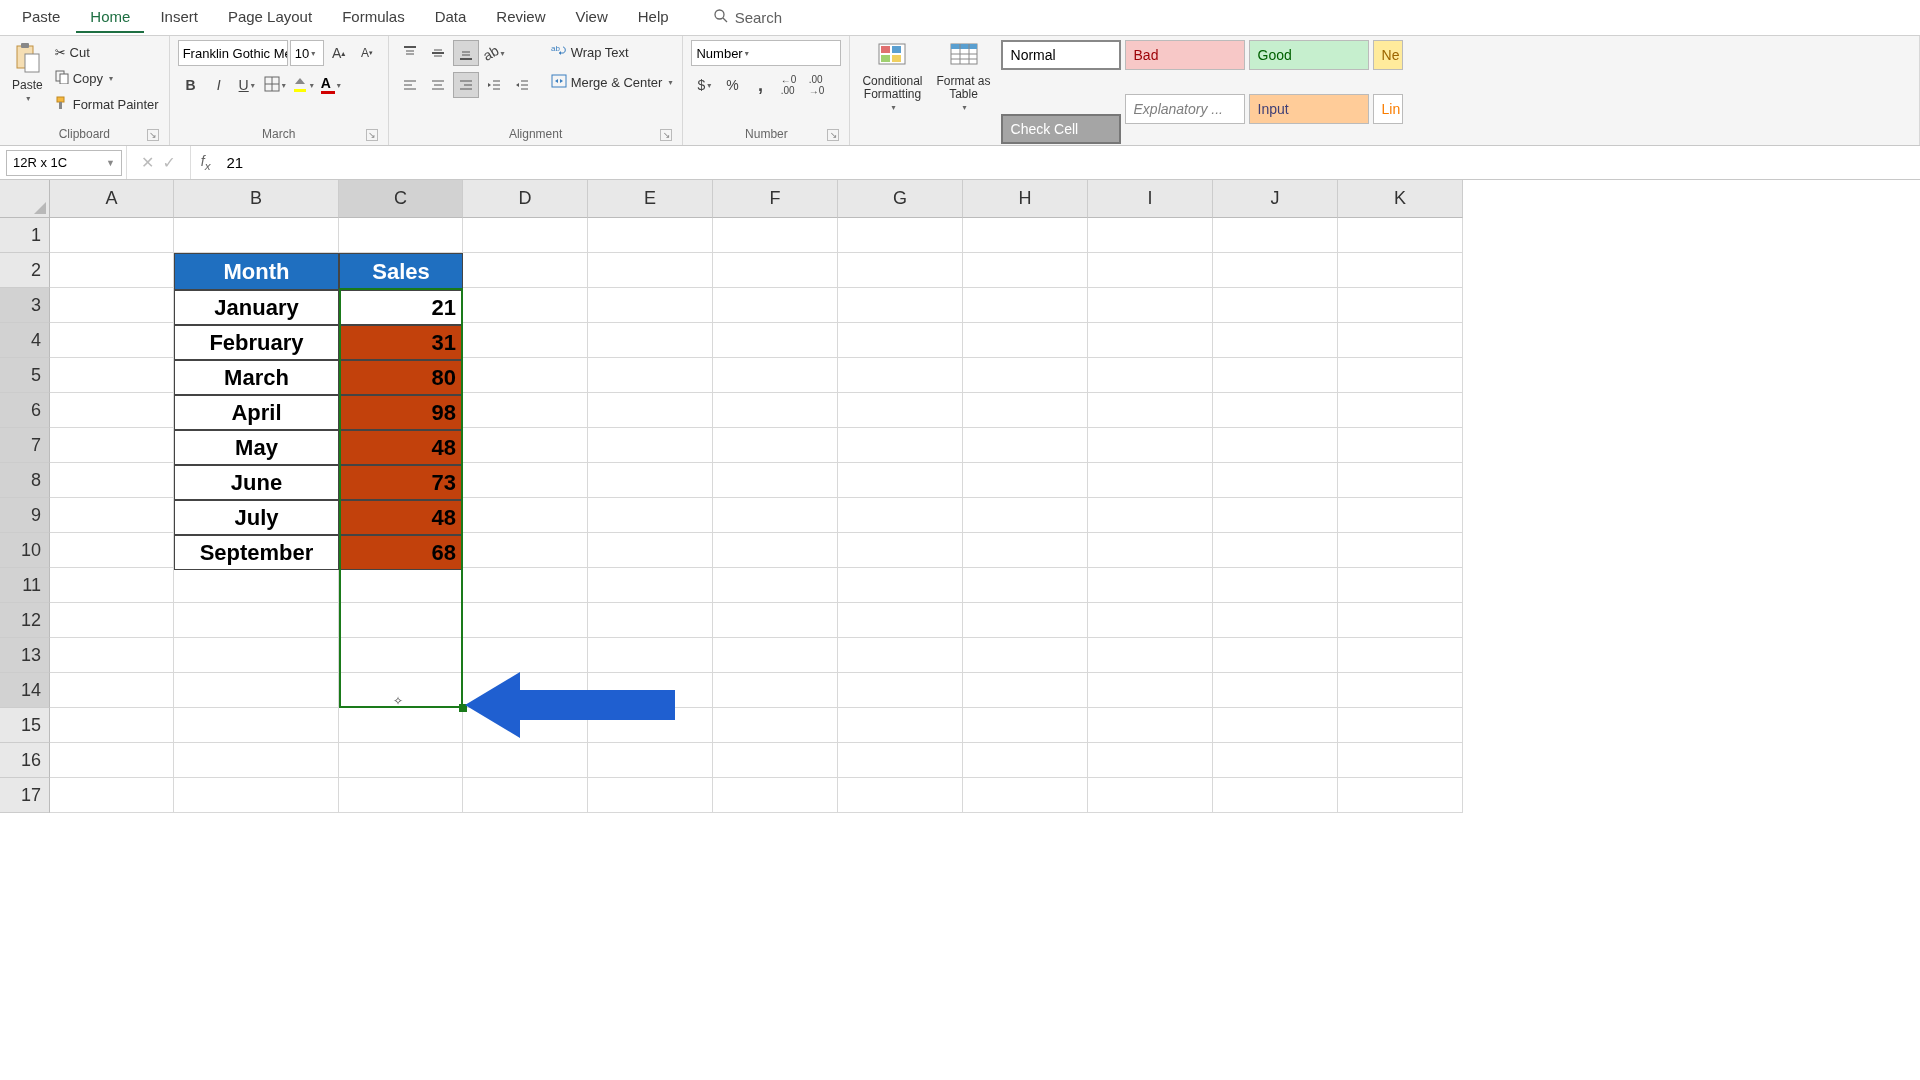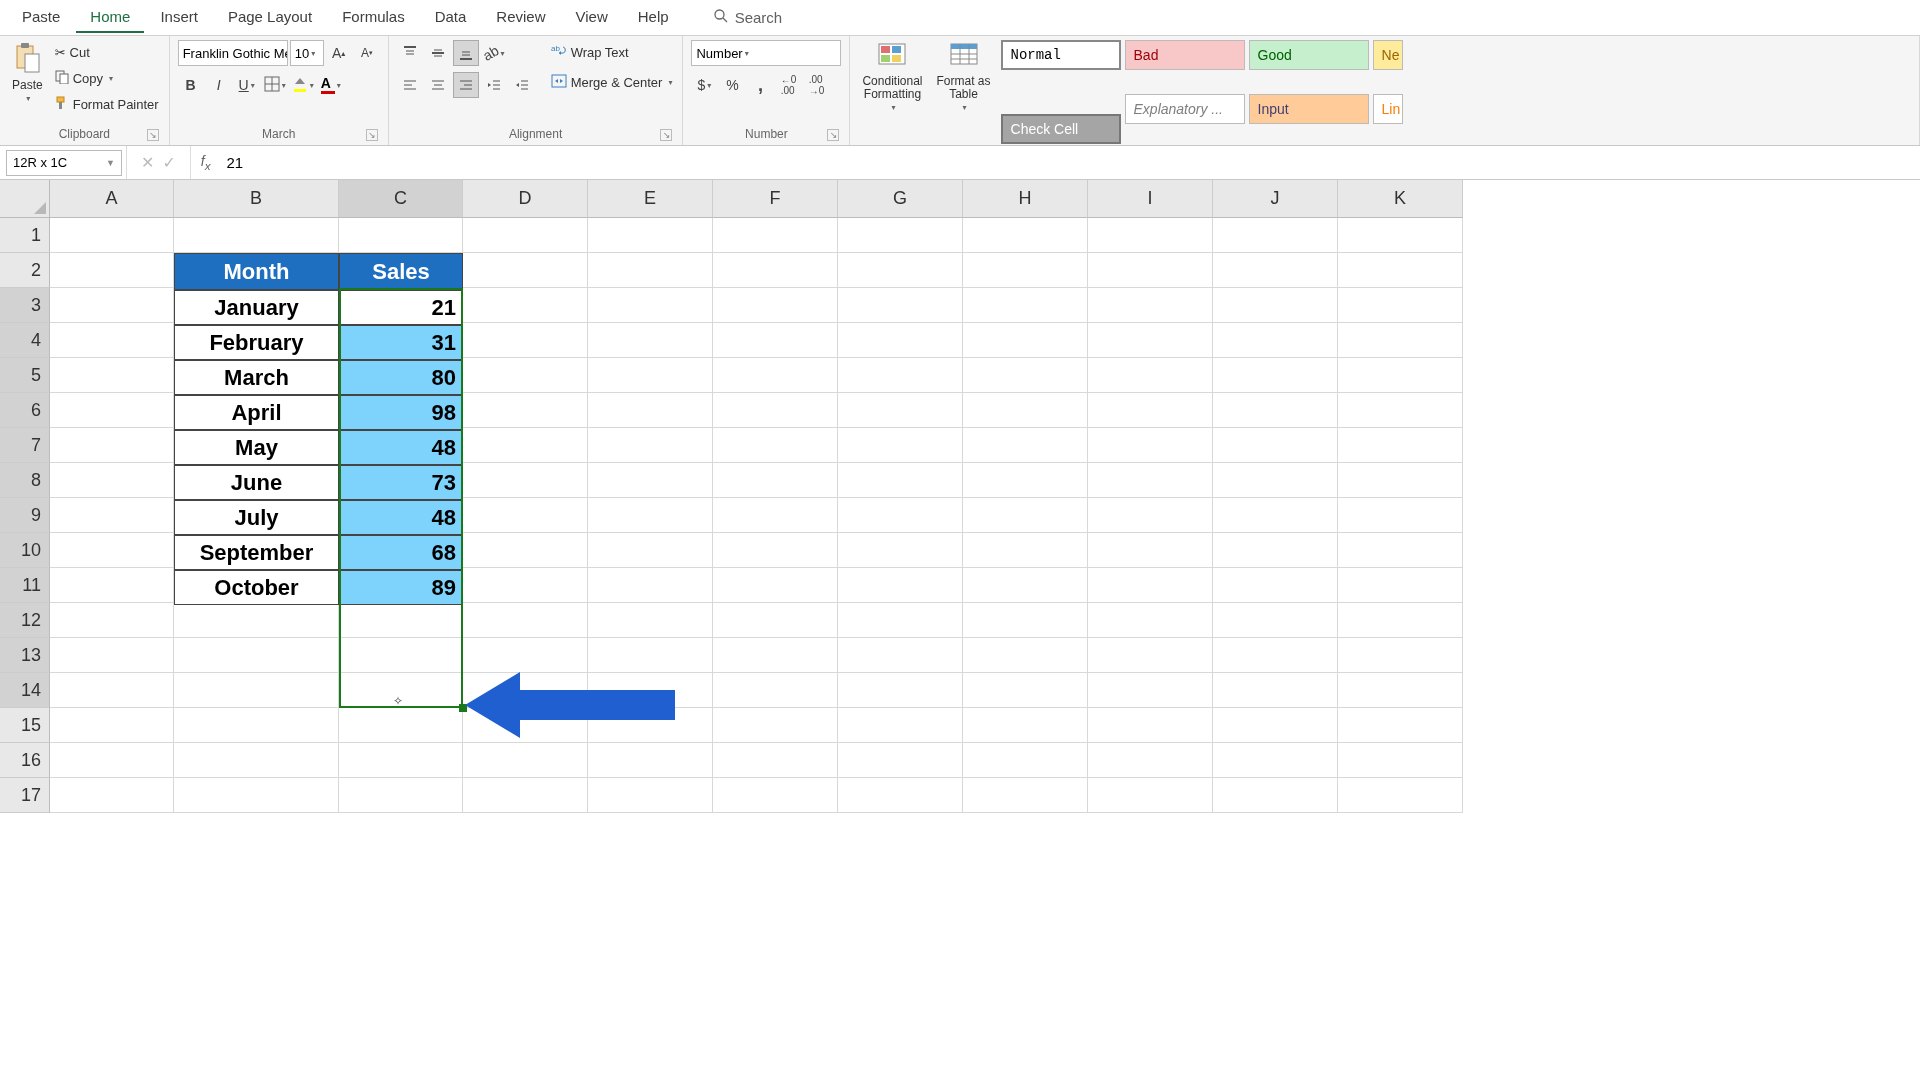--- a/index.html
+++ b/index.html
@@ -25,21 +25,21 @@
   .small { font-size: 13px; color: #333; display: flex; align-items: center; gap: 4px; padding: 1px 2px; cursor: pointer; height: 24px; }
   .iconbtn { width: 26px; height: 26px; display: flex; align-items: center; justify-content: center; cursor: pointer; font-size: 14px; color: #444; }
   .iconbtn.active { background: #d6d6d6; border: 1px solid #aaa; }
   .dd::after { content: "▾"; font-size: 8px; margin-left: 2px; color: #666; }
 
   .font-sel { border: 1px solid #bbb; background: #fff; height: 26px; font-size: 13px; padding: 0 4px; display: flex; align-items: center; }
   .font-name { width: 110px; overflow: hidden; white-space: nowrap; }
   .font-size { width: 34px; }
 
   .style-cell { width: 120px; height: 30px; border: 1px solid #bbb; display: flex; align-items: center; padding: 0 8px; font-size: 14px; cursor: pointer; }
-  .style-normal { background: #fff; color: #000; border: 2px solid #888; font-family: Liberation Mono, monospace; }
+  .style-normal { background: #fff; color: #000; border: 2px solid #888; }
   .style-bad { background: #f7c8c7; color: #9c0006; }
   .style-good { background: #c6efce; color: #006100; }
   .style-check { background: #a5a5a5; color: #fff; border: 2px solid #777; margin-top: 40px; }
   .style-expl { background: #fff; color: #7f7f7f; font-style: italic; }
   .style-input { background: #ffcc99; color: #3f3f76; }
   .style-ne { background: #ffeb9c; color: #9c6500; }
   .style-lin { background: #fff; color: #fa7d00; }
 
   
   .fbar { display: flex; align-items: center; height: 34px; border-bottom: 1px solid #c8c8c8; background: #fff; }
@@ -62,21 +62,21 @@
   .crow { display: flex; height: 35px; }
   .cell { border-right: 1px solid #d8d8d8; border-bottom: 1px solid #d8d8d8; background: #fff; }
 
   
   .dt { position: absolute; }
   .dt-head { display: flex; }
   .dt-head div { background: #1f6fc0; color: #fff; font-weight: bold; font-size: 22px; height: 37px; display: flex; align-items: center; justify-content: center; border: 1px solid #444; }
   .dt-row { display: flex; }
   .dt-row div { height: 35px; font-size: 22px; font-weight: bold; border: 1px solid #444; display: flex; align-items: center; padding: 0 6px; }
   .dt-month { width: 165px; justify-content: center; background: #fff; font-family: 'Franklin Gothic', Arial, sans-serif; }
-  .dt-sales { width: 124px; justify-content: flex-end; background: #7dd3fc; font-family: 'Franklin Gothic', Arial, sans-serif; }
+  .dt-sales { width: 124px; justify-content: flex-end; background: #c2410c; font-family: 'Franklin Gothic', Arial, sans-serif; }
   .dt-row.first .dt-sales { background: #fff; }
 
   .sel-border { position: absolute; border: 2px solid #1a7a1a; pointer-events: none; }
   .sel-handle { position: absolute; width: 8px; height: 8px; background: #1a7a1a; pointer-events: none; }
 
   .arrow-wrap { position: absolute; }
 
   .plus-cursor { position: absolute; font-size: 12px; color: #555; pointer-events: none; }
 </style>
 </head>
@@ -648,24 +648,20 @@
           <div class="dt-sales">73</div>
         </div>
         <div class="dt-row">
           <div class="dt-month">July</div>
           <div class="dt-sales">48</div>
         </div>
         <div class="dt-row">
           <div class="dt-month">September</div>
           <div class="dt-sales">68</div>
         </div>
-        <div class="dt-row">
-          <div class="dt-month">October</div>
-          <div class="dt-sales">89</div>
-        </div>
       </div>
   </div>
 
   <div class="sel-border" style="left:339px; top:108px; width:124px; height:420px;"></div>
   <div class="sel-handle" style="left:459px; top:524px;"></div>
 
   <div class="plus-cursor" style="left:393px; top:514px;">✧</div>
 
   <div class="arrow-wrap" style="left:465px; top:480px;">
     <svg width="220" height="90">

